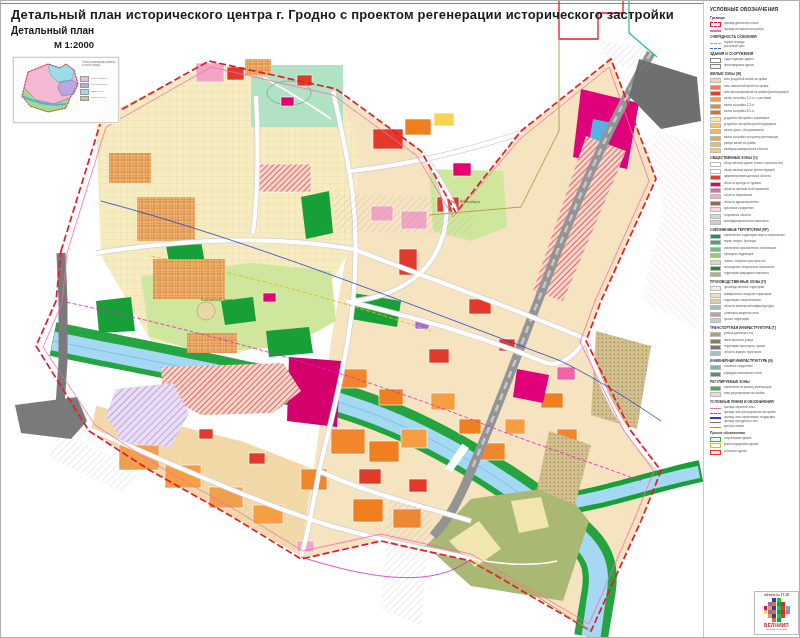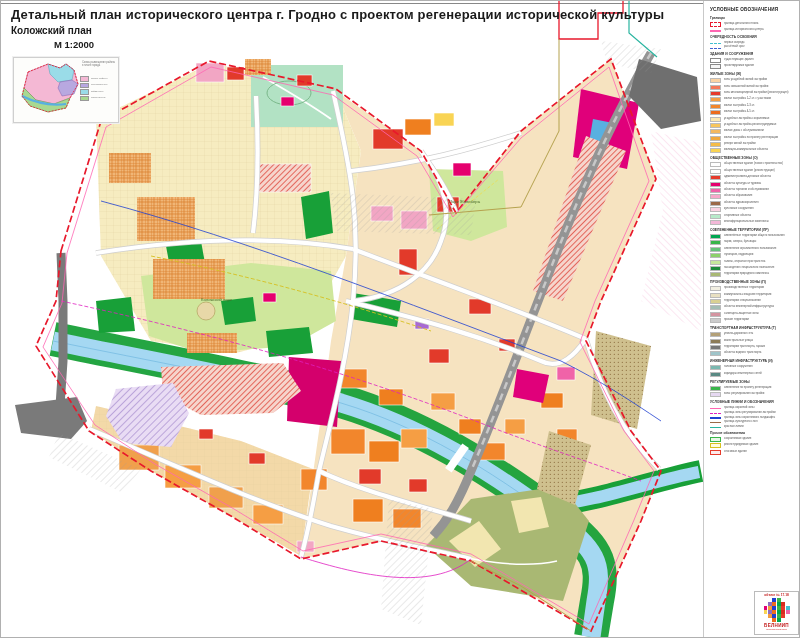--- a/index.html
+++ b/index.html
@@ -47,22 +47,22 @@
   #stamp .brand{font-size:4.6px;color:#c42020;font-weight:bold;letter-spacing:.3px;}
   #stamp .sub{font-size:2.2px;color:#c42020;}
 </style>
 </head>
 <body>
 
 <div id="page">
   <div id="sheet-frame"></div>
 
   <div id="hdr">
-    <div class="t1">Детальный план исторического центра г. Гродно с проектом регенерации исторической культуры</div>
-    <div class="t2">Коложский план</div>
+    <div class="t1">Детальный план исторического центра г. Гродно с проектом регенерации исторического застройки</div>
+    <div class="t2">Детальный план</div>
     <div class="t3">М  1:2000</div>
   </div>
 
   <div id="inset">
     <svg width="104" height="64" viewBox="0 0 104 64">
       <polygon points="14,14 34,6 46,10 52,6 60,12 64,26 56,40 40,46 22,42 10,30" fill="#f4b8d4" stroke="#c06090" stroke-width="0.6"></polygon>
       <polygon points="34,6 46,10 52,6 60,12 58,22 44,24 36,16" fill="#9adce8" stroke="#50a0b8" stroke-width="0.5"></polygon>
       <polygon points="46,24 58,22 64,26 60,36 48,38 44,30" fill="#b8a8e0" stroke="#8060b0" stroke-width="0.5"></polygon>
       <polygon points="10,30 22,42 40,46 56,40 52,50 34,54 16,48 8,38" fill="#a8d890" stroke="#5a9a4a" stroke-width="0.5"></polygon>
       <path d="M8,38 C20,44 36,48 52,46" fill="none" stroke="#58b0e0" stroke-width="2.2"></path>

